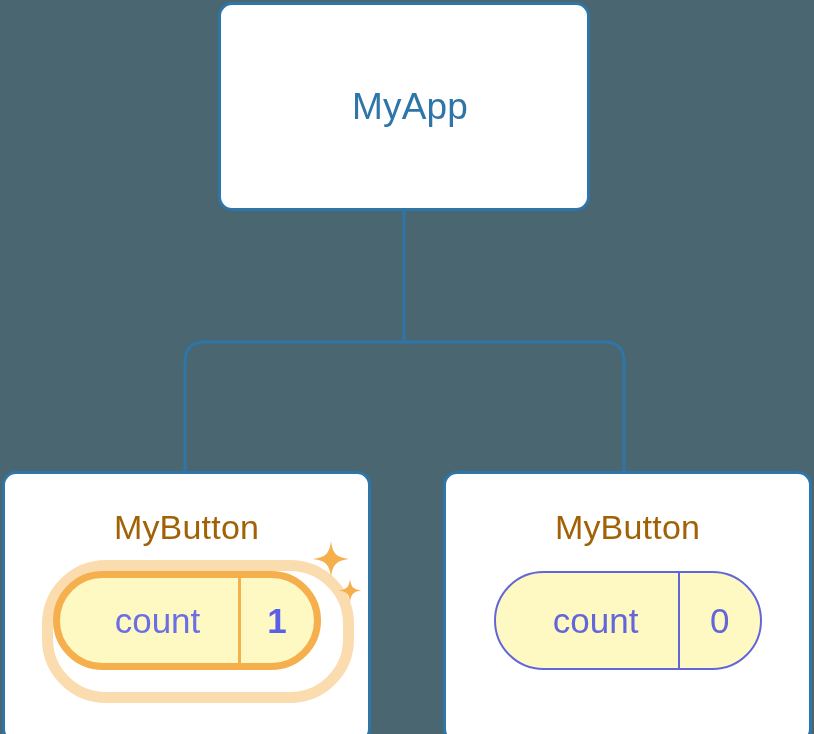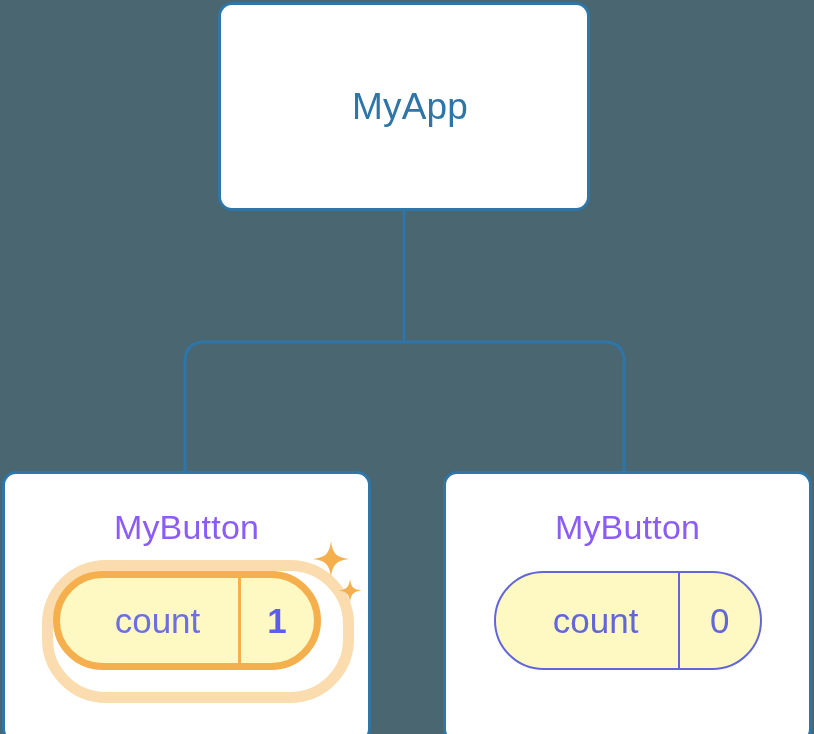--- a/index.html
+++ b/index.html
@@ -63,21 +63,21 @@
     top: 471px;
     display: flex;
     flex-direction: column;
     align-items: center;
     padding-top: 36px;
   }
   #node-left  { left: 2px;   }
   #node-right { left: 443px; }
 
   .leaf-title {
-    color: #8b5cf6;
+    color: #a16207;
     font-size: 34px;
     font-weight: 400;
     letter-spacing: 0.2px;
     line-height: 1;
     margin-bottom: 27px;
     text-align: center;
   }
 
   
   .pill-wrap {

